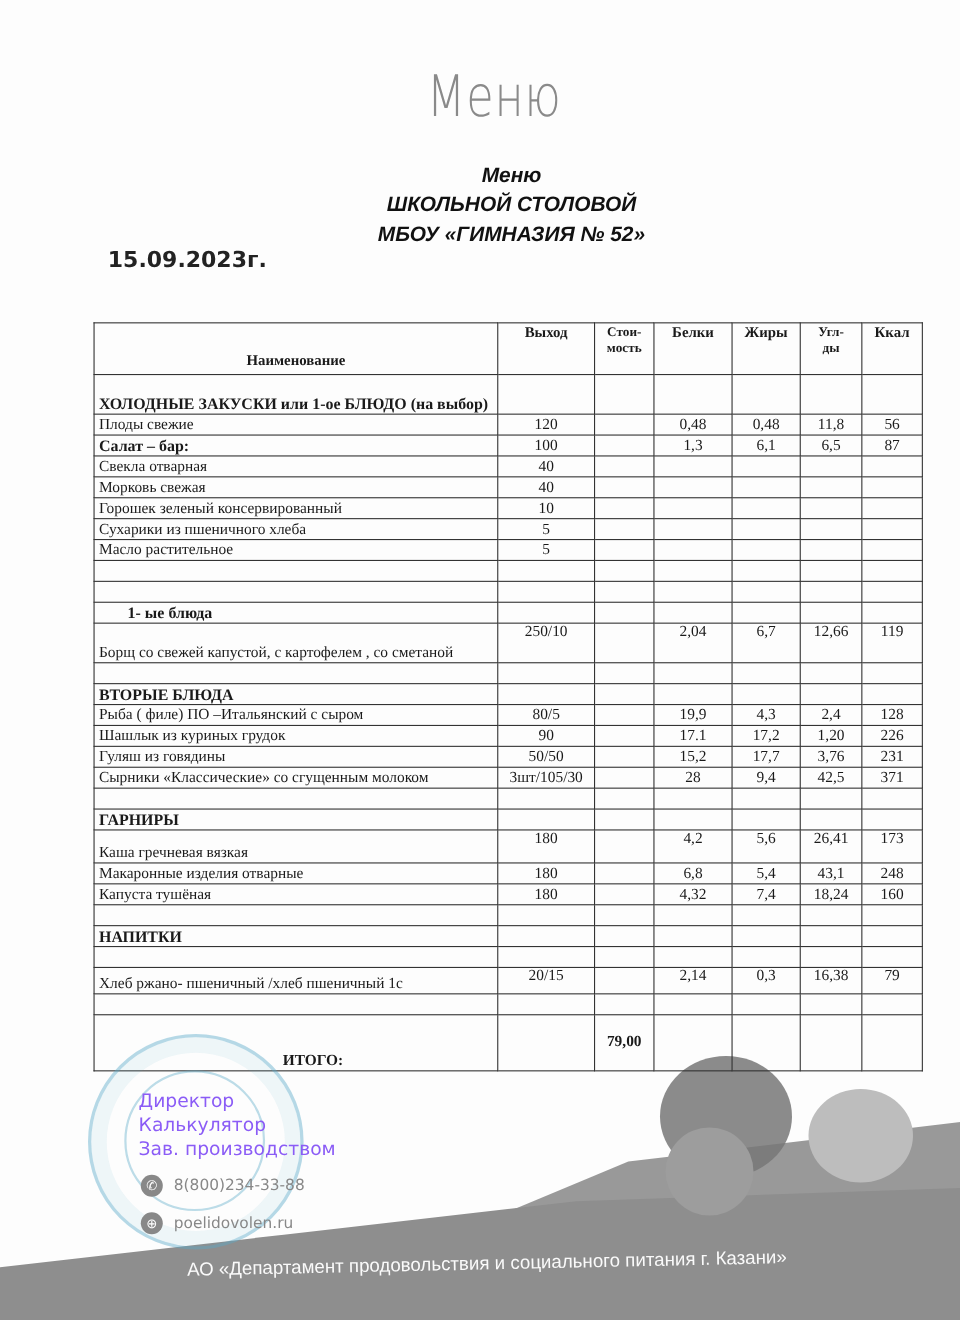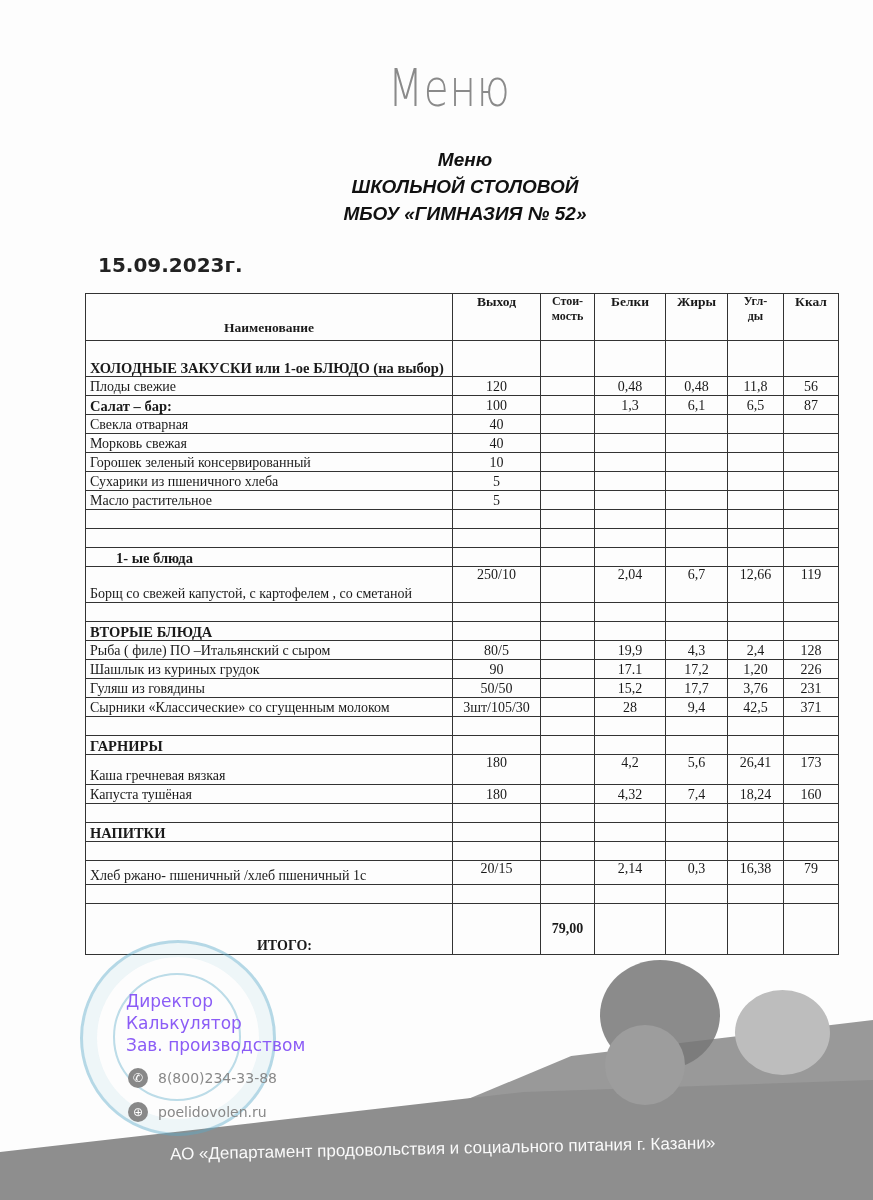--- a/index.html
+++ b/index.html
@@ -11,21 +11,21 @@
     position:absolute; left:388px; top:58px; font-family:"DejaVu Sans", sans-serif;
     font-size:52px; color:#8a8a8a; font-weight:300; letter-spacing:1px;
     transform:scaleX(0.78); transform-origin:left top;
   }
   .title-block {
     position:absolute; left:300px; width:330px; top:146px; text-align:center;
     font-family:"Liberation Sans", sans-serif; font-weight:bold; font-style:italic;
     font-size:19px; line-height:27px; color:#111;
   }
   .date {
-    position:absolute; left:98px; top:253px; font-family:"DejaVu Sans", sans-serif;
+    position:absolute; left:98px; top:224px; font-family:"DejaVu Sans", sans-serif;
     font-weight:bold; font-size:20px; color:#222;
   }
   table.menu {
     position:absolute; left:85px; top:293px; width:753px;
     border-collapse:collapse; font-size:14px; table-layout:fixed;
   }
   table.menu td, table.menu th {
     border:1px solid #333; padding:0 4px; vertical-align:bottom; line-height:16px;
   }
   table.menu th { font-weight:bold; height:42px; vertical-align:middle; font-size:13.5px; }
@@ -289,20 +289,29 @@
       <tr style="height: 30px;">
         <td>Каша гречневая вязкая</td>
         <td class="num" style="vertical-align: top;">180</td>
         <td class="num" style="vertical-align: top;"></td>
         <td class="num" style="vertical-align: top;">4,2</td>
         <td class="num" style="vertical-align: top;">5,6</td>
         <td class="num" style="vertical-align: top;">26,41</td>
         <td class="num" style="vertical-align: top;">173</td>
       </tr>
       <tr style="height: 19px;">
+        <td>Макаронные изделия отварные</td>
+        <td class="num">180</td>
+        <td class="num"></td>
+        <td class="num">6,8</td>
+        <td class="num">5,4</td>
+        <td class="num">43,1</td>
+        <td class="num">248</td>
+      </tr>
+      <tr style="height: 19px;">
         <td>Капуста тушёная</td>
         <td class="num">180</td>
         <td class="num"></td>
         <td class="num">4,32</td>
         <td class="num">7,4</td>
         <td class="num">18,24</td>
         <td class="num">160</td>
       </tr>
       <tr style="height: 19px;">
         <td></td>

